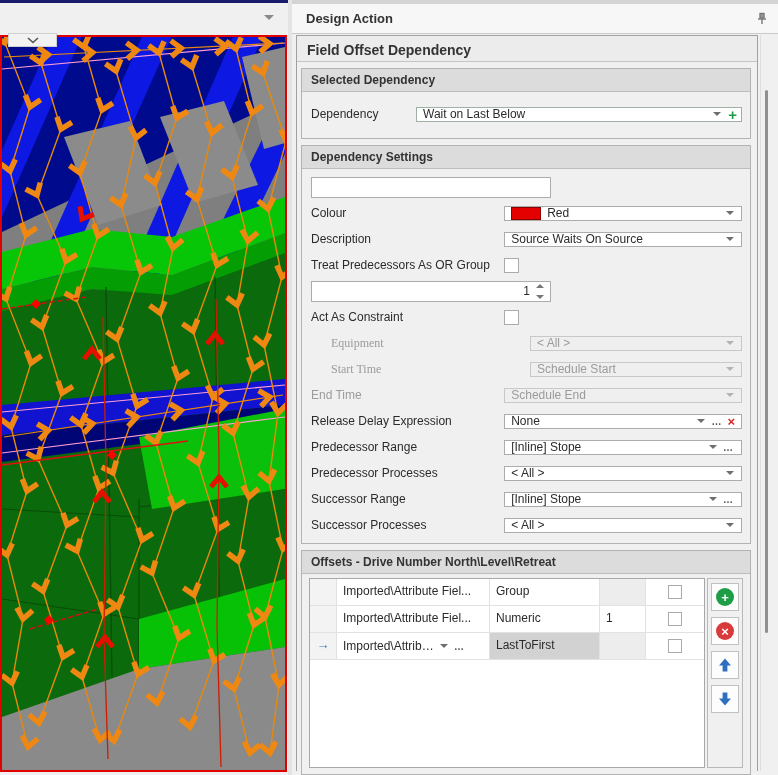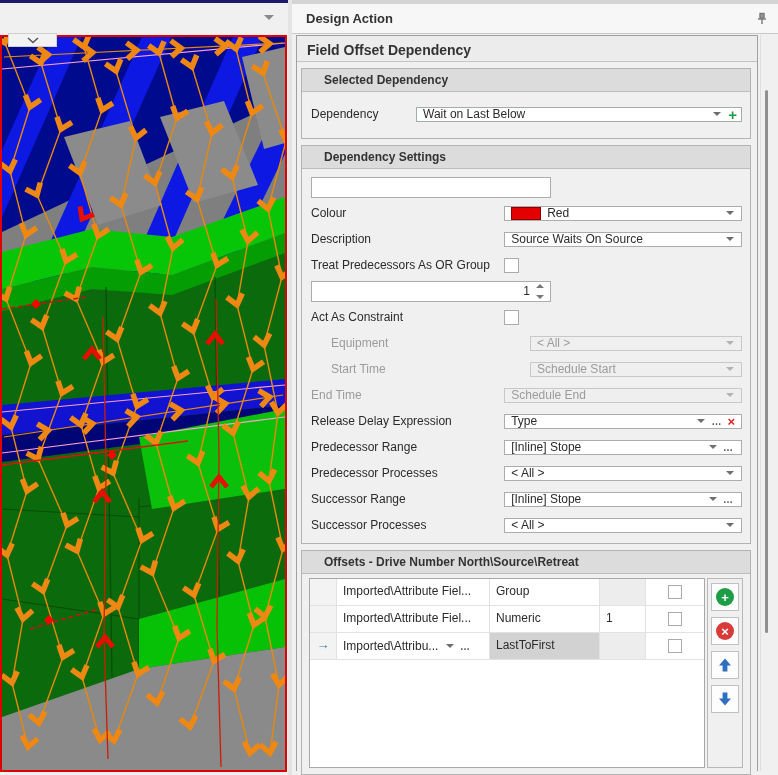--- a/index.html
+++ b/index.html
@@ -28,26 +28,26 @@
     background:#f0f0f0; border:1px solid #a0a0a0; border-bottom:none; }
   .vscroll { position:absolute; left:468px; top:35px; width:12px; height:736px;
     background:#f0f0f0; border-left:1px solid #dedede; }
   .vscroll .thumb { position:absolute; left:4px; top:55px; width:3px; height:543px; background:#8f8f8f; border-radius:2px; }
 
   .fod-bar { height:26px; background:#ececec; border-bottom:1px solid #c4c4c4;
     font-weight:bold; font-size:14px; color:#333; padding:6px 0 0 10px; }
 
   .group { margin:6px 6px 0 4px; border:1px solid #b3b3b3; background:#f0f0f0; }
   .group-header { background:#dcdcdc; border-bottom:1px solid #bdbdbd; font-weight:bold;
-    color:#333; padding:4px 8px 4px 22px; }
+    color:#333; padding:4px 8px 4px 9px; }
   .group-body { padding:6px 8px; }
 
   .frow { display:flex; align-items:center; height:26px; }
   .frow .flabel { width:195px; color:#2b2b2b; }
-  .frow .flabel.indent { padding-left:20px; }
+  .frow .flabel.indent { padding-left:20px;font-family:Liberation Serif, serif; }
   .frow .flabel.dis { color:#9b9b9b; }
   .fctl { width:240px; display:flex; }
 
   .combo { display:flex; align-items:center; height:15px; background:#fff;
     border:1px solid #acacac; padding:0 4px 0 6px; width:100%; }
   .combo .ctext { flex:1; white-space:nowrap; overflow:hidden; text-overflow:ellipsis; }
   .combo.dis { background:#efefef; border-color:#c8c8c8; color:#9b9b9b; }
   .combo.indent { margin-left:28px; width:212px; }
   .darr { width:0; height:0; border-left:4px solid transparent; border-right:4px solid transparent;
     border-top:4px solid #6e6e6e; margin:0 3px; flex:none; }
@@ -77,21 +77,21 @@
   .gc { border-right:1px solid #e2e2e2; padding:5px 6px 0 6px; white-space:nowrap; overflow:hidden; }
   .grow.head .gc { border-right:1px solid #d6d6d6; color:#333; }
   .gc.ind { width:27px; background:#f3f3f3; text-align:center; padding:4px 0 0 0; color:#3977c2; font-size:13px; }
   .gc.src { width:153px; }
   .gc.typ { width:110px; }
   .gc.off { width:46px; }
   .gc.gap { width:58px; border-right:none; display:flex; justify-content:center; align-items:center; padding:0; }
   .gc.gap .checkbox { width:14px; height:14px; }
   .gc.dim { background:#ededed; }
   .gc.sel { background:#d2d2d2; }
-  .cellcombo { display:flex; align-items:center; width:153px; padding:0 15px 0 6px; border-right:1px solid #e2e2e2; }
+  .cellcombo { display:flex; align-items:center; width:153px; padding:0 21px 0 6px; border-right:1px solid #e2e2e2; }
   .cellcombo .ctext { flex:1; white-space:nowrap; overflow:hidden; text-overflow:ellipsis; }
 
   .btncol { width:36px; margin-left:2px; border:1px solid #b8b8b8; background:#f0f0f0; height:190px; padding:2px; }
   .sqbtn { width:28px; height:28px; background:#fdfdfd; border:1px solid #c0c0c0; margin:2px 0 6px 1px;
     display:flex; align-items:center; justify-content:center; }
   .cicon { width:18px; height:18px; border-radius:50%; color:#fff; font-weight:bold;
     display:flex; align-items:center; justify-content:center; font-size:13px; line-height:1; }
   .cicon.add { background:#1d9d45; }
   .cicon.del { background:#d93a3a; }
 
@@ -407,21 +407,21 @@
               <span class="ctext">Schedule End</span>
               <span class="darr"></span>
             </div>
           </div>
         </div>
 
         <div class="frow">
           <span class="flabel">Release Delay Expression</span>
           <div class="fctl">
             <div class="combo">
-              <span class="ctext">Type</span>
+              <span class="ctext">None</span>
               <span class="darr"></span>
               <span class="dots">…</span>
               <span class="xred">×</span>
             </div>
           </div>
         </div>
 
         <div class="frow">
           <span class="flabel">Predecessor Range</span>
           <div class="fctl">
@@ -461,21 +461,21 @@
               <span class="ctext">&lt; All &gt;</span>
               <span class="darr"></span>
             </div>
           </div>
         </div>
 
       </div>
     </div>
 
     <div class="group">
-      <div class="group-header">Offsets - Drive Number North\Source\Retreat</div>
+      <div class="group-header">Offsets - Drive Number North\Level\Retreat</div>
       <div class="off-body">
         <div class="grid">
           <div class="grow">
             <div class="gc ind"></div>
             <div class="gc src">Imported\Attribute Fiel...</div>
             <div class="gc typ">Group</div>
             <div class="gc off dim"></div>
             <div class="gc gap">
                 <span class="checkbox"></span>
               </div>

